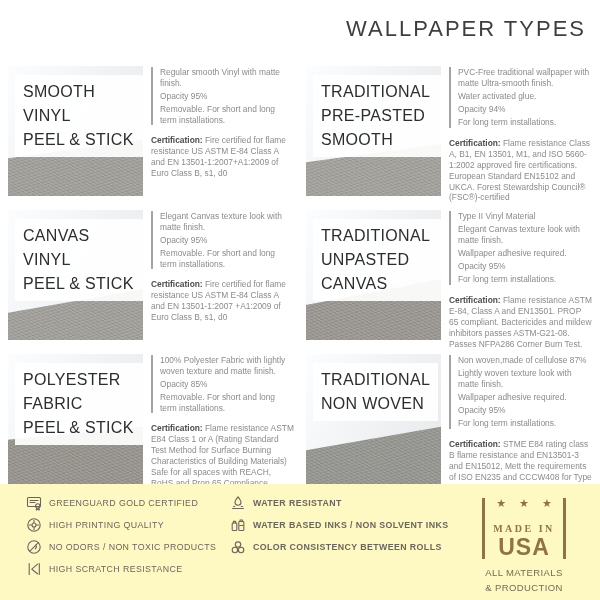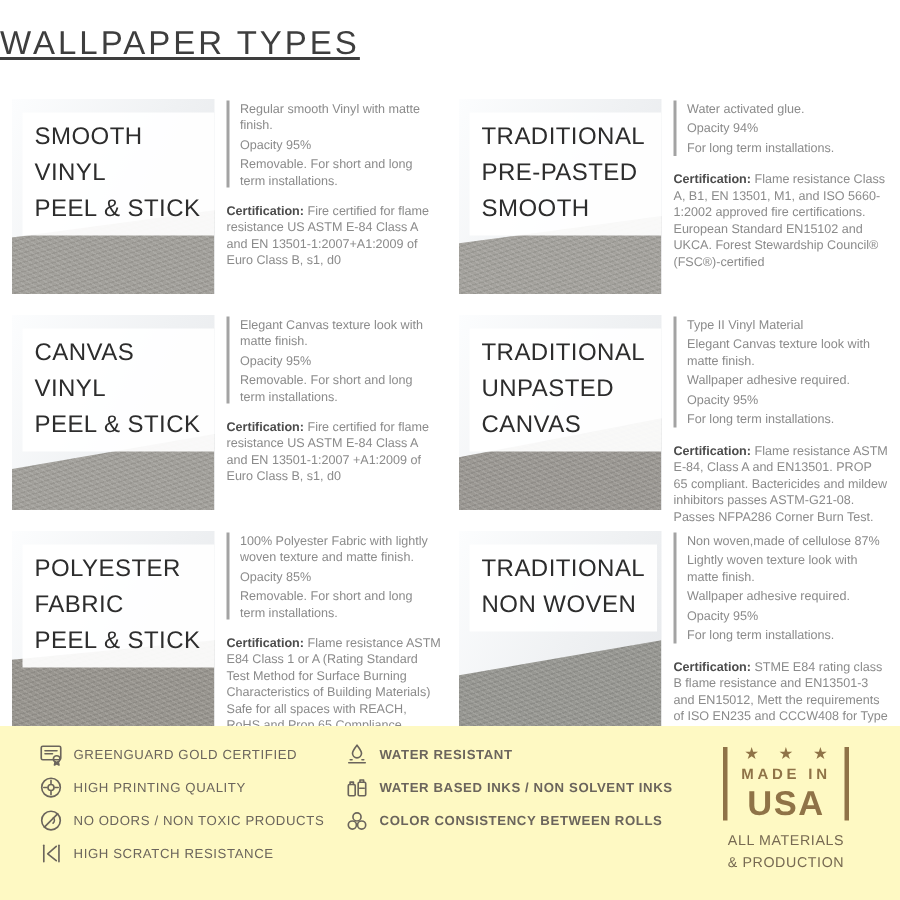--- a/index.html
+++ b/index.html
@@ -8,25 +8,24 @@
     width: 600px; height: 600px;
     background: #ffffff;
     font-family: "Liberation Sans", sans-serif;
     overflow: hidden;
   }
   .page { width: 600px; height: 600px; display: flex; flex-direction: column; }
 
   
   .title {
     margin: 0; padding: 16px 14px 0 0;
-    text-align: left;
+    text-align: right;
     font-size: 22px; font-weight: 500;
     letter-spacing: 2px;
     color: #3e3e3e;
-    text-decoration: underline;
   }
 
   
   .grid {
     display: grid;
     grid-template-columns: 1fr 1fr;
     column-gap: 12px; row-gap: 14px;
     padding: 24px 8px 0 8px;
   }
   .cell { display: flex; gap: 8px; height: 130px; }
@@ -91,21 +90,21 @@
   .badge-col.left { width: 196px; }
   .badge-col.mid { width: 228px; font-weight: bold; }
   .badge { display: flex; align-items: center; gap: 7px; font-size: 8.8px; letter-spacing: 0.4px; color: #6b655c; min-height: 16px; }
   .badge svg { flex: 0 0 16px; stroke: #6b655c; fill: none; stroke-width: 1.1; stroke-linecap: round; stroke-linejoin: round; }
 
   .usa { flex: 1; display: flex; flex-direction: column; align-items: center; padding-top: 3px; }
   .usa-logo { display: flex; align-items: stretch; gap: 4px; color: #8f7347; }
   .usa-bar { width: 3.5px; background: #8f7347; }
   .usa-center { display: flex; flex-direction: column; align-items: center; line-height: 1; padding: 0 2px; }
   .usa-stars { font-size: 11px; letter-spacing: 5px; padding-left: 5px; white-space: nowrap; }
-  .usa-madein { font-size: 10px; font-weight: bold; letter-spacing: 2.5px; margin-top: 3px; white-space: nowrap; }
+  .usa-madein { font-size: 10px; font-weight: bold; letter-spacing: 2.5px; margin-top: 15px; white-space: nowrap; font-family: Liberation Serif, serif; }
   .usa-usa { font-size: 23px; font-weight: bold; letter-spacing: 1px; margin-top: 2px; }
   .usa-caption {
     margin-top: 7px;
     font-size: 9.5px; font-weight: normal; letter-spacing: 0.4px;
     color: #776a52; text-align: center; line-height: 1.55;
     white-space: pre-line;
   }
 </style>
 </head>
 <body>
@@ -133,20 +132,21 @@
     </section>
 
     <section class="cell c2">
       <div class="photo">
         <div class="floor"></div>
         <div class="photo-label">TRADITIONAL
 PRE-PASTED SMOOTH</div>
       </div>
       <div class="info">
         <div class="desc">
+            <div class="desc-line">PVC-Free traditional wallpaper with matte Ultra-smooth finish.</div>
             <div class="desc-line">Water activated glue.</div>
             <div class="desc-line">Opacity 94%</div>
             <div class="desc-line">For long term installations.</div>
           </div>
         <p class="cert"><b>Certification:</b> <span>Flame resistance Class A, B1, EN 13501, M1, and ISO 5660-1:2002 approved fire certifications. European Standard EN15102 and UKCA. Forest Stewardship Council® (FSC®)-certified</span></p>
       </div>
     </section>
 
     <section class="cell c3">
       <div class="photo">

